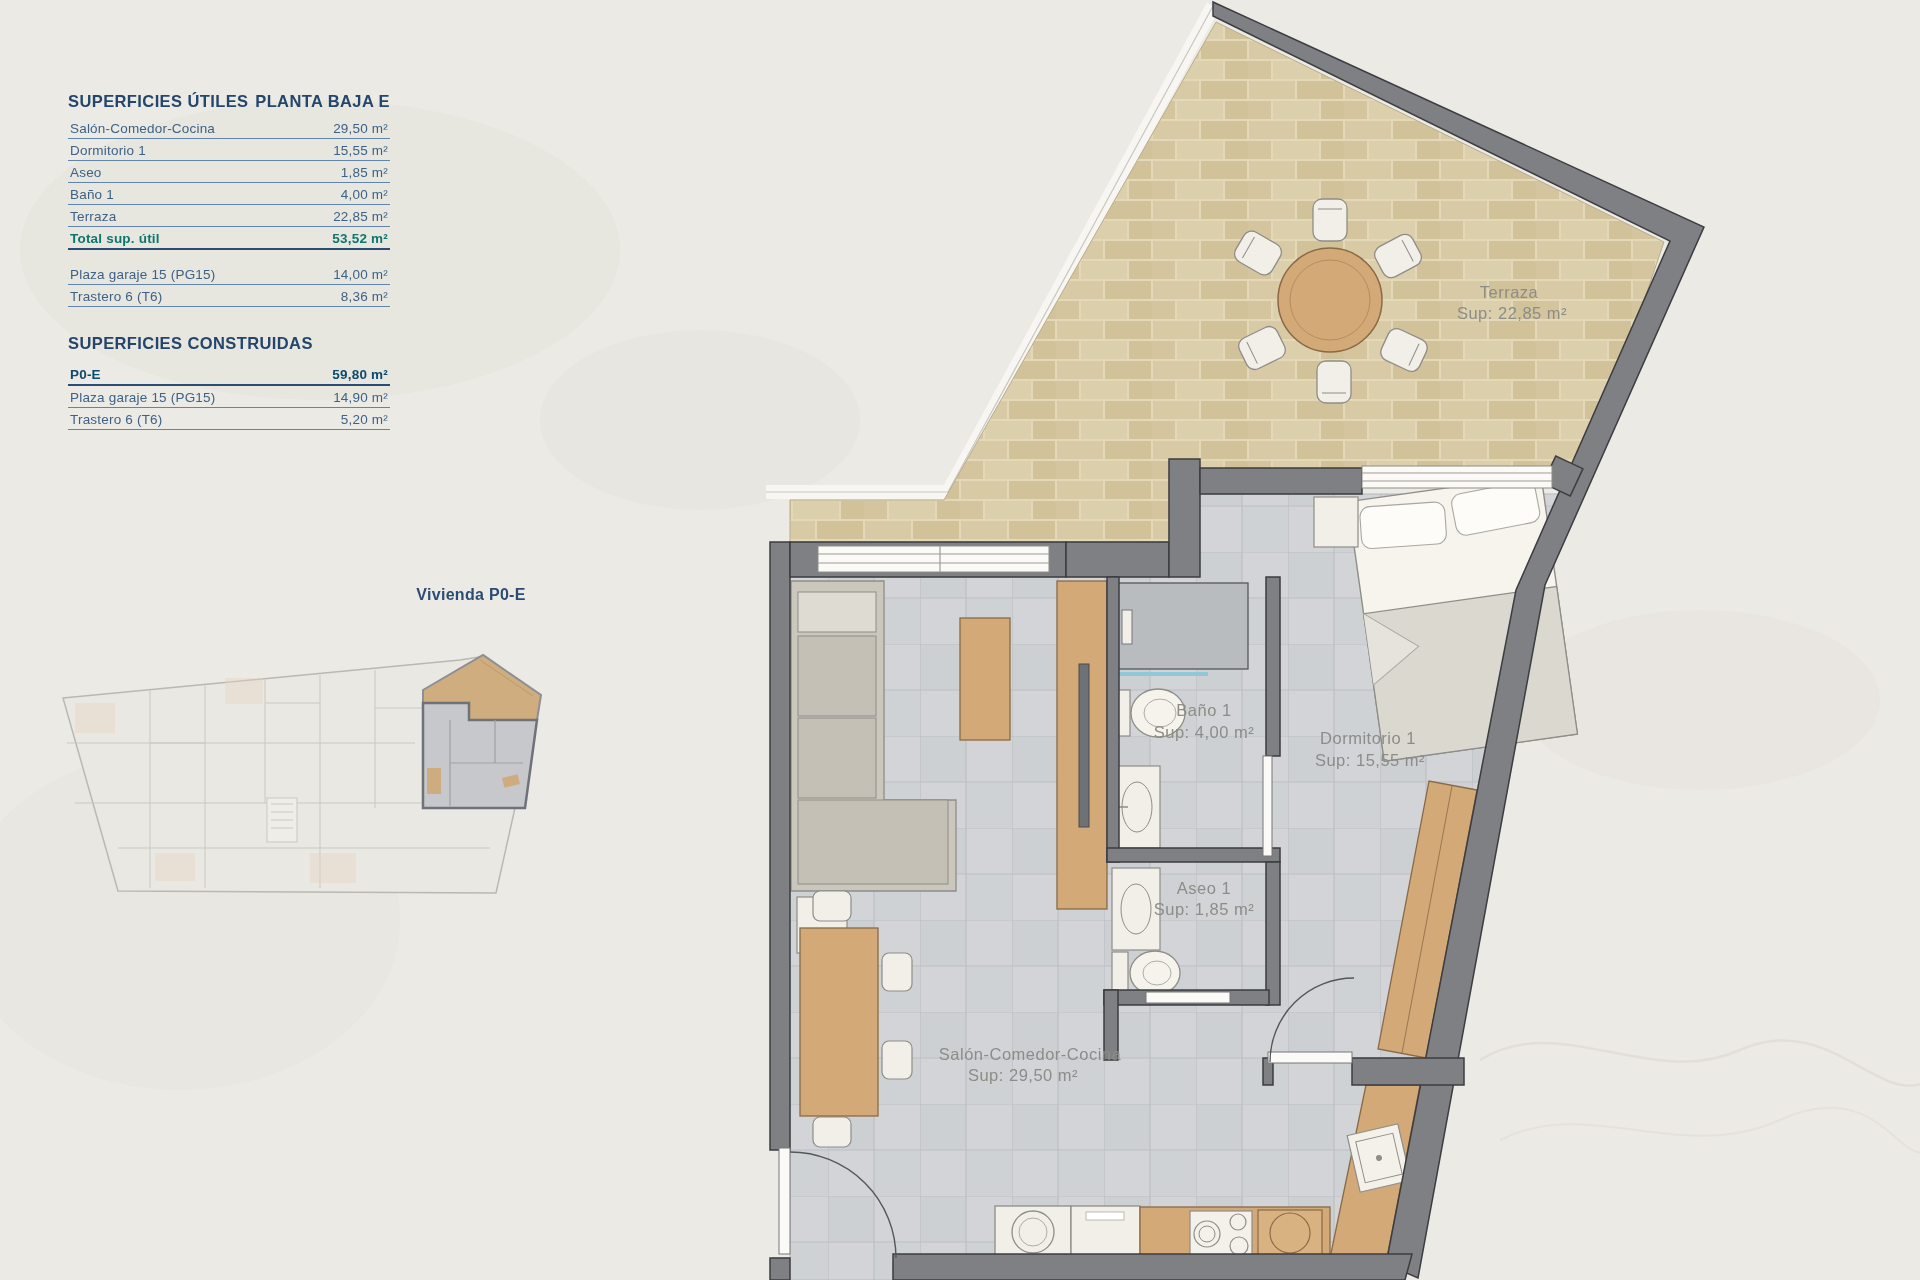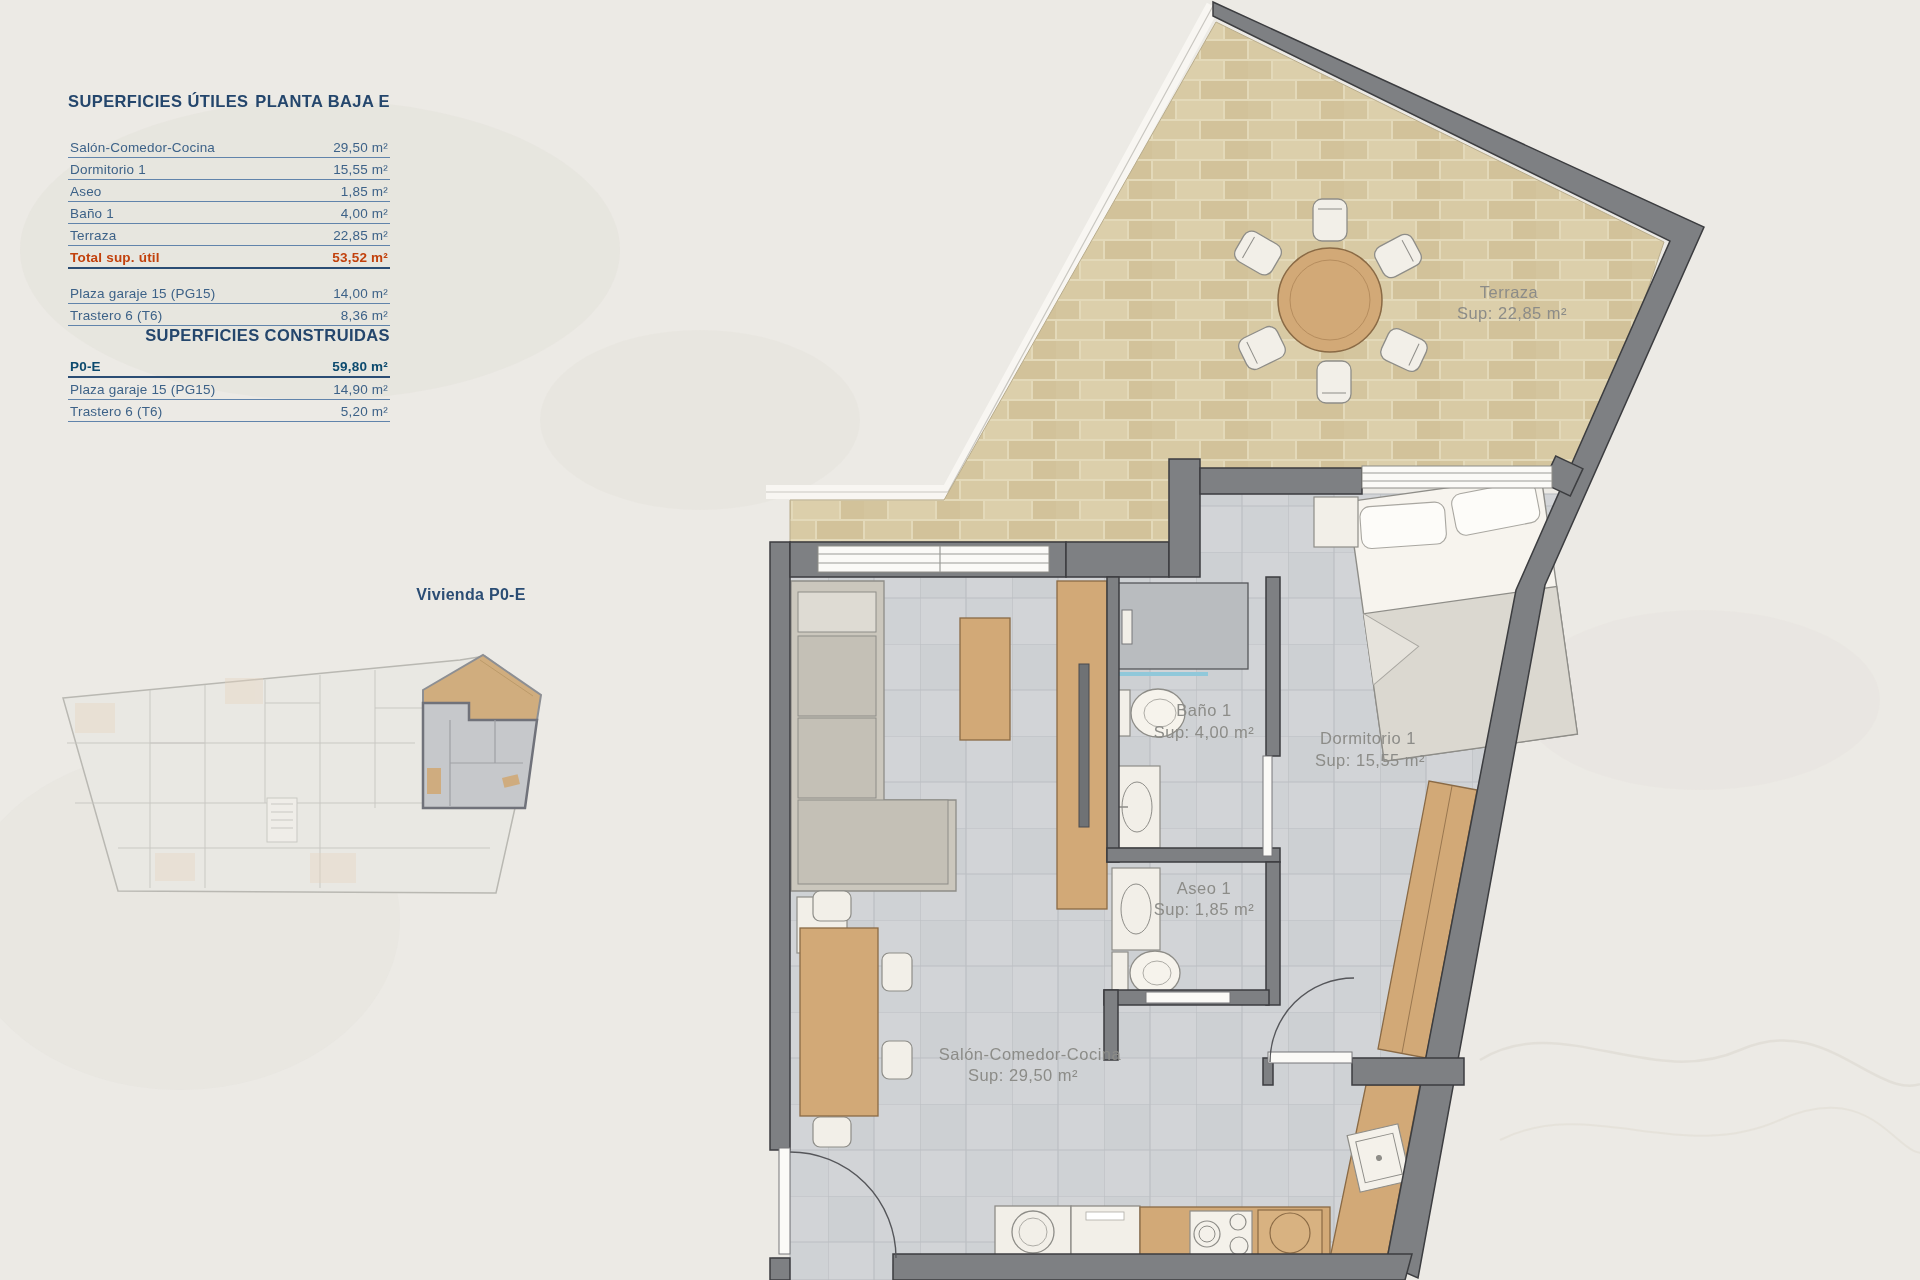--- a/index.html
+++ b/index.html
@@ -1,30 +1,30 @@
 <!DOCTYPE html>
 <html><head>
 <meta charset="utf-8">
 <style>
   html,body{margin:0;padding:0;}
   .page{position:relative;width:1920px;height:1280px;background:#eceae5;overflow:hidden;
         font-family:"Liberation Sans", sans-serif;}
   svg.plan{position:absolute;left:0;top:0;}
   
   .panel{position:absolute;left:68px;top:92px;width:322px;}
-  .titles{display:flex;justify-content:space-between;align-items:baseline;margin-bottom:25px;}
+  .titles{display:flex;justify-content:space-between;align-items:baseline;margin-bottom:6px;}
   .section-title{font-size:16.5px;font-weight:700;color:#24466c;letter-spacing:.4px;}
   .row{display:flex;justify-content:space-between;align-items:baseline;
        border-bottom:1px solid #6184ab;padding:3.5px 2px 2.5px;
        font-size:13.5px;color:#3d6288;letter-spacing:.2px;}
   .row .val{white-space:nowrap;}
-  .row.total{font-weight:700;color:#c2410c;border-bottom:2.5px solid #2b4d74;}
+  .row.total{font-weight:700;color:#0f766e;border-bottom:2.5px solid #2b4d74;}
   .row.strong{font-weight:700;color:#0c4a6e;border-bottom:2px solid #2b4d74;}
   .annex{margin-top:13px;}
-  .construidas{text-align:right;}
+  .construidas{margin-top:27px;}
   .construidas .section-title{display:block;margin-bottom:10px;}
   
   .vivienda{position:absolute;left:368px;top:586px;width:206px;text-align:center;
             font-size:16px;font-weight:600;color:#2b4d74;letter-spacing:.3px;}
 </style>
 </head>
 <body>
 
 <div class="page">
 

